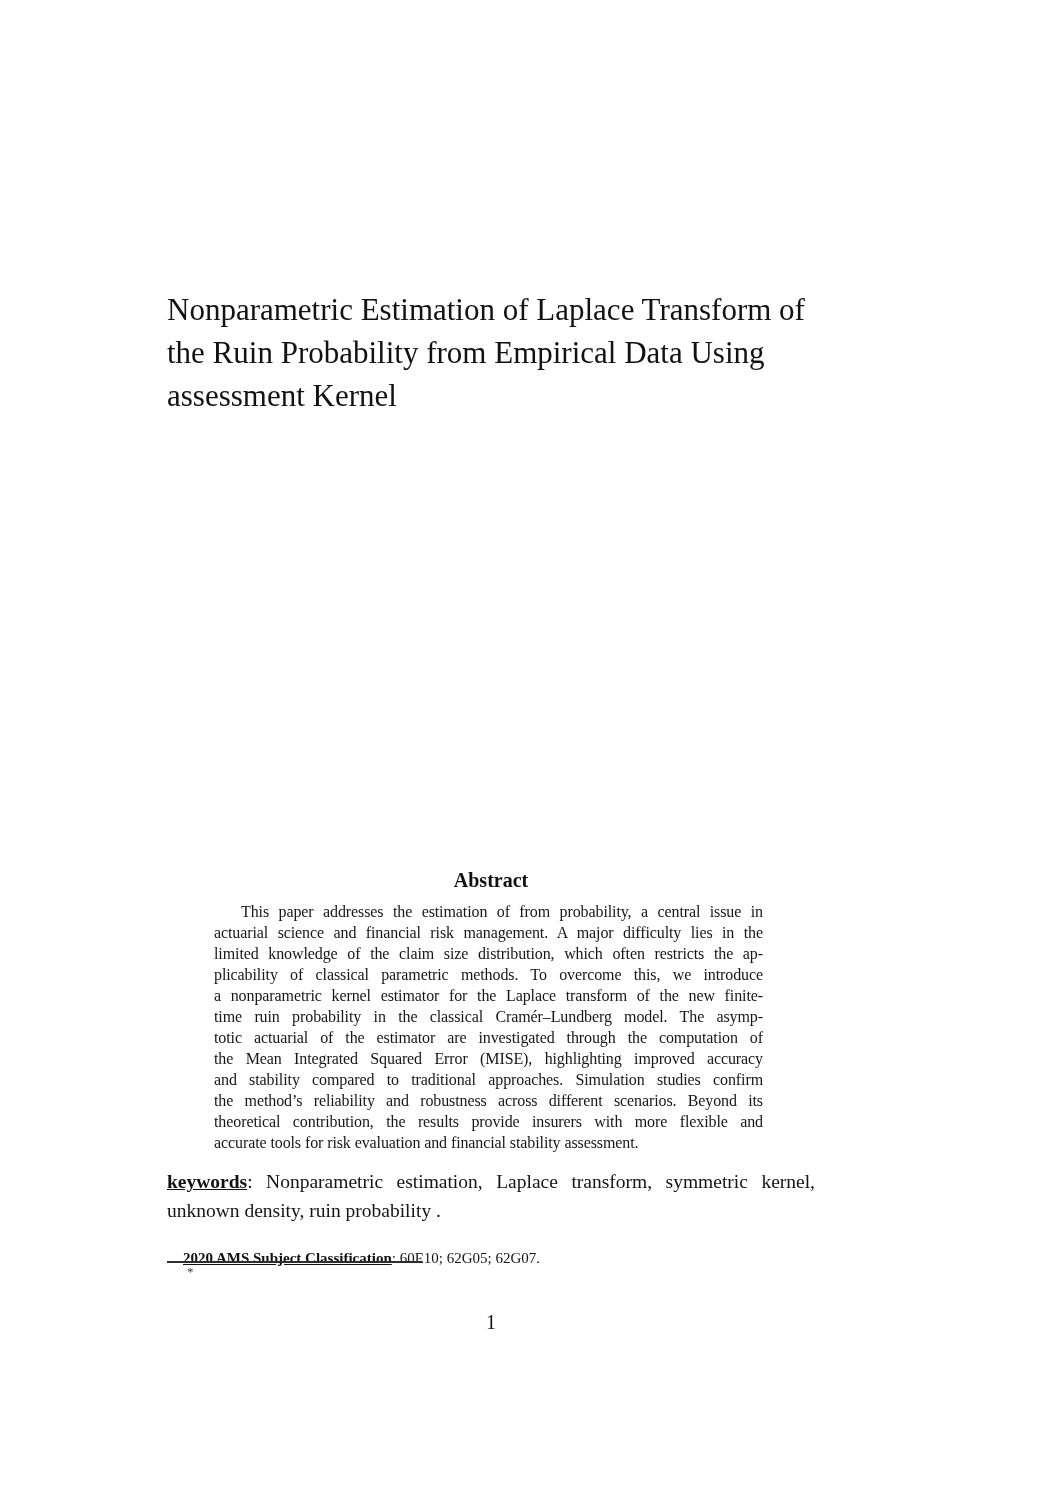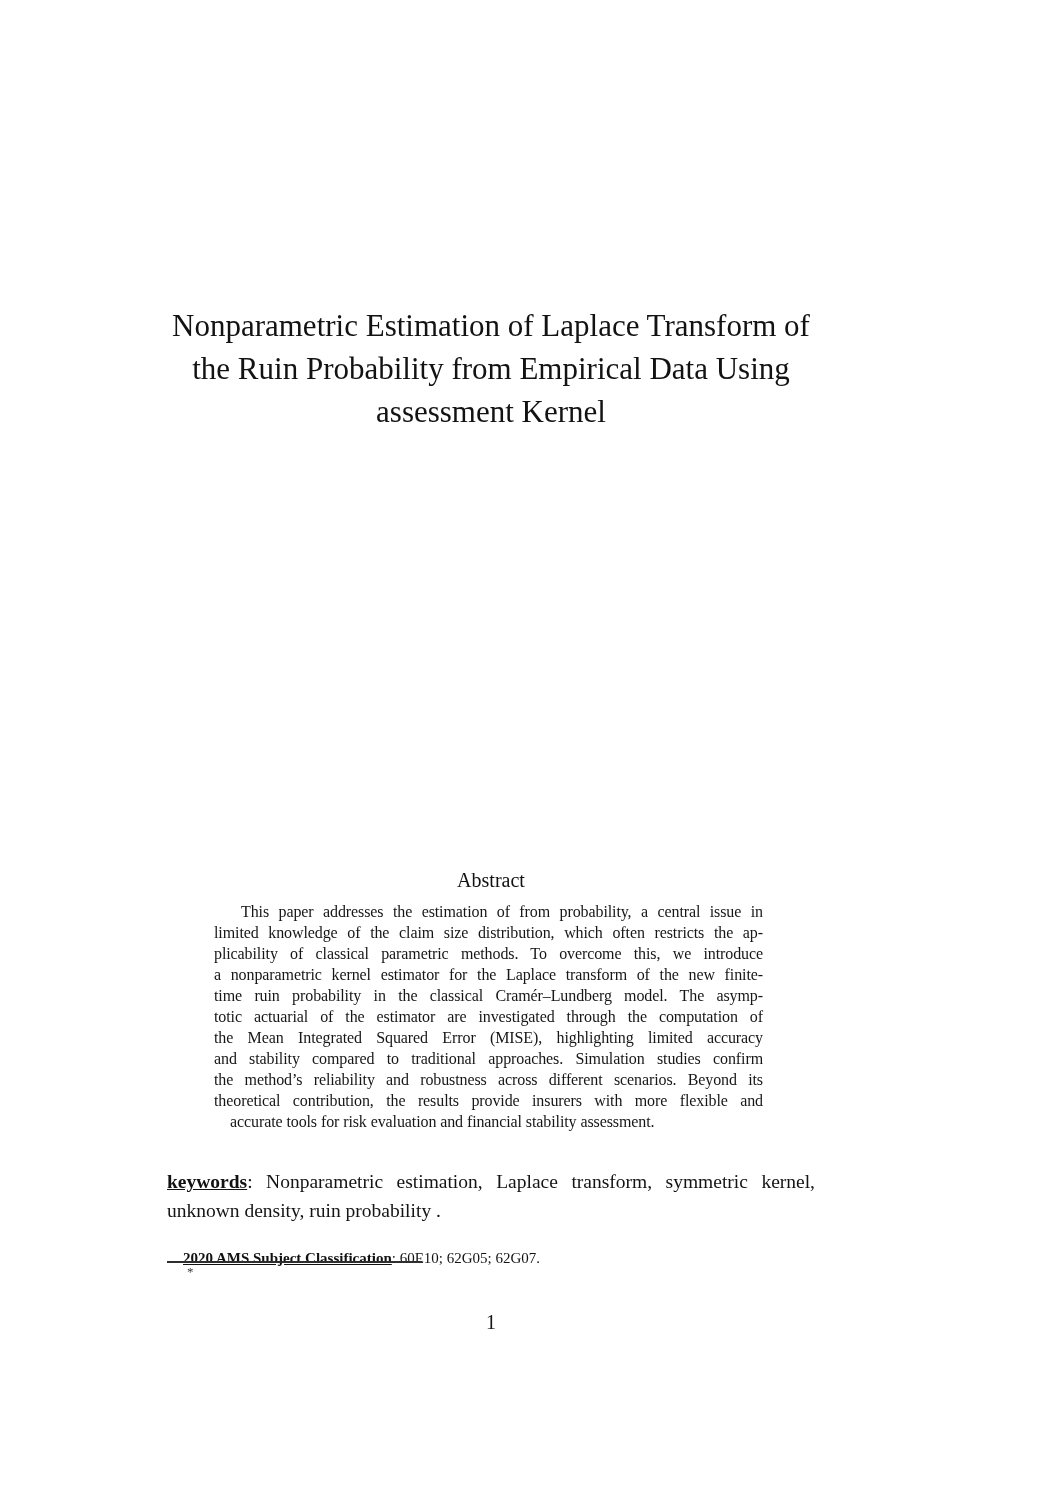--- a/index.html
+++ b/index.html
@@ -12,56 +12,54 @@
     font-family: "Liberation Serif", serif;
     overflow: hidden;
   }
 
   
   .title-block {
     position: absolute;
     top: 288px;
     left: 167px;
     width: 648px;
-    text-align: center;
     font-size: 31px;
     line-height: 43px;
     white-space: nowrap;
     color: #121212;
-    margin-top: 16px;
   }
 
   
   .abstract-heading {
     position: absolute;
     top: 869px;
     left: 167px;
     width: 648px;
     text-align: center;
-    font-weight: 400;
+    font-weight: 700;
     font-size: 20px;
     color: #121212;
   }
   .abstract-body {
     position: absolute;
     top: 901px;
     left: 214px;
     width: 549px;
     font-size: 16px;
     letter-spacing: -0.1px;
     line-height: 21px;
     color: #161616;
   }
   .aline {
     text-align: justify;
     text-align-last: justify;
     height: 21px;
   }
   .aline.first { text-indent: 27px; }
-  .aline.last { text-align-last: left; margin-left: 16px; }
+  .aline.last { text-align-last: left; }
 
   
   .keywords {
     position: absolute;
     top: 1168px;
     left: 167px;
     width: 648px;
     margin: 0;
     font-size: 19.5px;
     line-height: 28.5px;
@@ -116,26 +114,27 @@
   <div class="title-block">
     <div>Nonparametric Estimation of Laplace Transform of</div>
     <div>the Ruin Probability from Empirical Data Using</div>
     <div>assessment Kernel</div>
   </div>
 
   <div class="abstract-heading">Abstract</div>
 
   <div class="abstract-body">
     <div class="aline first">This paper addresses the estimation of from probability, a central issue in</div>
+    <div class="aline">actuarial science and financial risk management. A major difficulty lies in the</div>
     <div class="aline">limited knowledge of the claim size distribution, which often restricts the ap-</div>
     <div class="aline">plicability of classical parametric methods. To overcome this, we introduce</div>
     <div class="aline">a nonparametric kernel estimator for the Laplace transform of the new finite-</div>
     <div class="aline">time ruin probability in the classical Cramér–Lundberg model. The asymp-</div>
     <div class="aline">totic actuarial of the estimator are investigated through the computation of</div>
-    <div class="aline">the Mean Integrated Squared Error (MISE), highlighting limited accuracy</div>
+    <div class="aline">the Mean Integrated Squared Error (MISE), highlighting improved accuracy</div>
     <div class="aline">and stability compared to traditional approaches. Simulation studies confirm</div>
     <div class="aline">the method’s reliability and robustness across different scenarios. Beyond its</div>
     <div class="aline">theoretical contribution, the results provide insurers with more flexible and</div>
     <div class="aline last">accurate tools for risk evaluation and financial stability assessment.</div>
   </div>
 
   <p class="keywords"><b>keywords</b><span>: Nonparametric estimation, Laplace transform, symmetric kernel, unknown density, ruin probability .</span></p>
 
   <p class="ams"><b>2020 AMS Subject Classification</b><span>: 60E10; 62G05; 62G07.</span></p>
 

